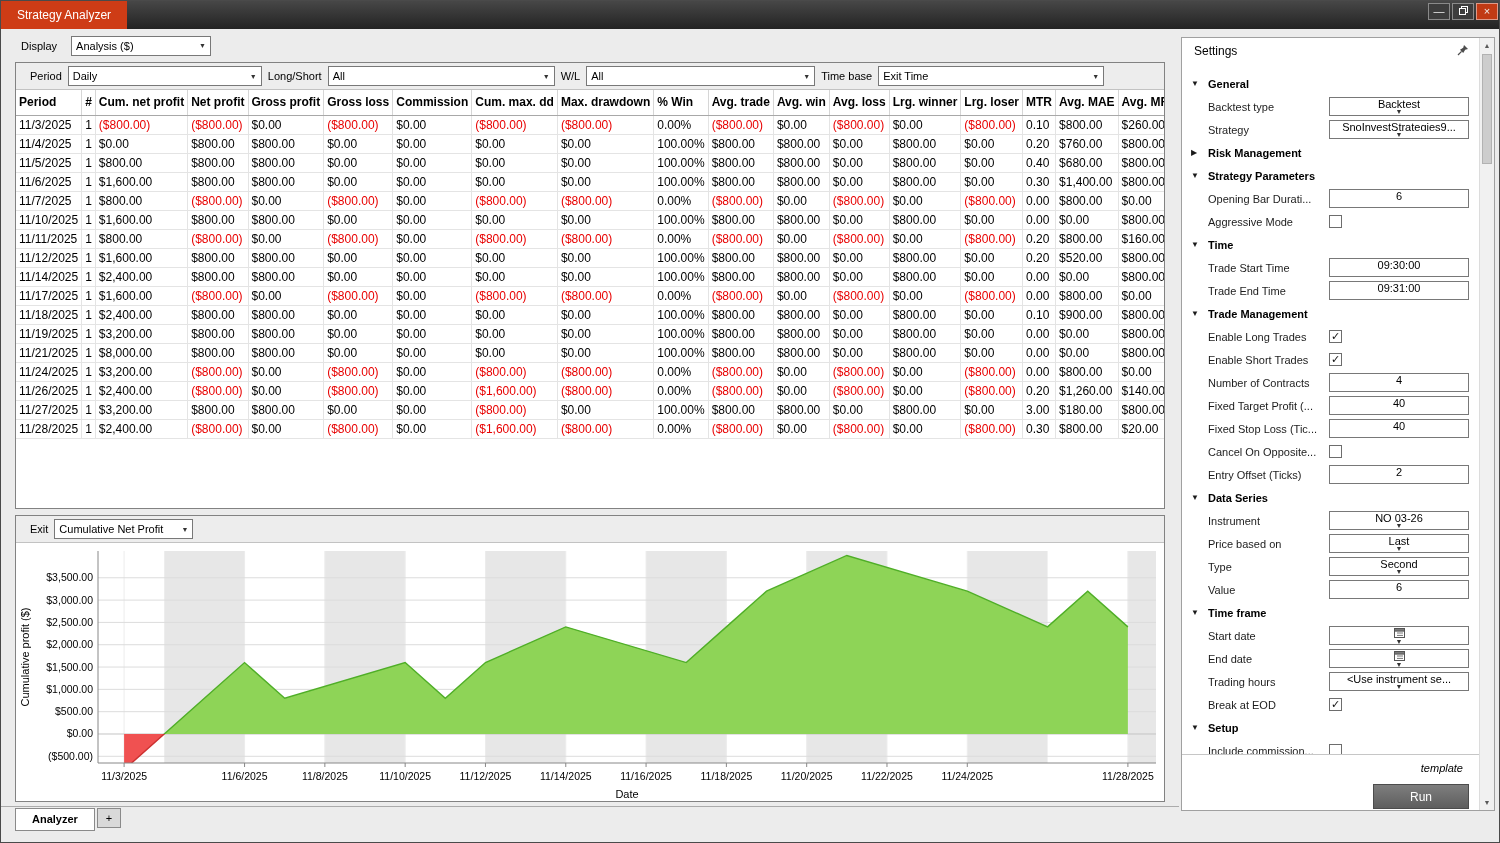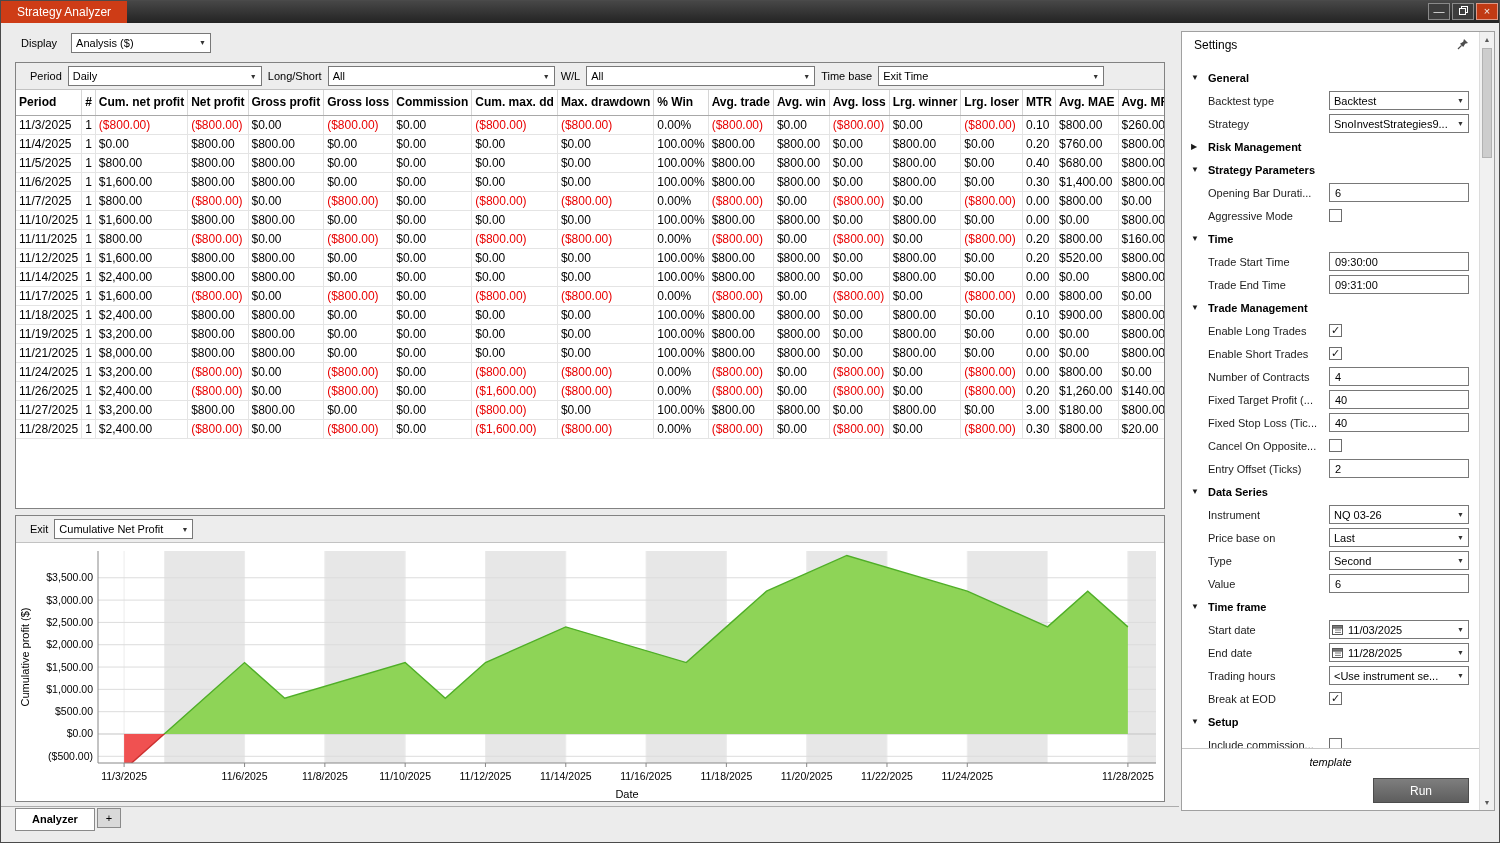--- a/index.html
+++ b/index.html
@@ -1,21 +1,21 @@
 <!DOCTYPE html>
 <html><head>
 <meta charset="utf-8">
 <style>
   *{box-sizing:border-box;margin:0;padding:0;}
   html,body{width:1500px;height:843px;overflow:hidden;}
   body{font-family:"Liberation Sans",sans-serif;font-size:11px;color:#000;background:#e9e9e9;}
   .window{width:100%;height:100%;display:flex;flex-direction:column;border:1px solid #4a4a4a;background:#ececec;}
 
   
-  .titlebar{height:22px;flex:none;background:linear-gradient(#474747,#232323);display:flex;align-items:stretch;}
+  .titlebar{height:28px;flex:none;background:linear-gradient(#474747,#232323);display:flex;align-items:stretch;}
   .title-tab{background:#ce3c16;color:#fff;padding:0 16px;display:flex;align-items:center;font-size:12px;}
   .tb-spacer{flex:1;}
   .win-btn{width:22px;height:17px;margin:2px 1px;border:1px solid #8a8a8a;background:#3d3d3d;color:#f0f0f0;
            display:flex;align-items:center;justify-content:center;font-size:11px;line-height:11px;cursor:default;}
   .win-btn.close{background:#c13a14;border-color:#d98;}
 
   
   .main{flex:1;display:flex;overflow:hidden;}
   .left-col{width:1178px;flex:none;display:flex;flex-direction:column;}
 
@@ -51,26 +51,26 @@
   .settings-header{height:26px;flex:none;display:flex;align-items:center;padding:0 8px 0 12px;}
   .settings-title{font-size:12px;flex:1;}
   .pin{width:16px;text-align:center;}
   .settings-list{height:690px;flex:none;overflow:hidden;padding-top:8px;}
   .group-row{display:flex;align-items:center;height:23px;padding-left:9px;gap:7px;}
   .tri{font-size:8px;color:#1a1a1a;width:10px;flex:none;}
   .gname{font-weight:bold;}
   .item-row{display:flex;align-items:center;height:23px;padding:0 10px 0 26px;}
   .ilabel{flex:1;white-space:nowrap;overflow:hidden;color:#1c1c1c;}
   .ctlcol{width:140px;flex:none;display:flex;align-items:center;}
-  .ctlcol .combo,.tbox{width:168px;height:19px;}
+  .ctlcol .combo,.tbox{width:168px;height:19px;flex-direction:column;}
   .tbox{border:1px solid #787878;background:#fff;padding:0 5px;display:flex;align-items:center;white-space:nowrap;overflow:hidden;}
   .cb{width:13px;height:13px;border:1px solid #6d6d6d;background:#fff;display:flex;align-items:center;justify-content:center;
       font-size:11px;line-height:11px;color:#111;}
   .settings-footer{flex:1;display:flex;flex-direction:column;}
-  .template-row{border-top:1px solid #c6c6c6;text-align:center;padding:7px 16px 2px;font-style:italic;}
+  .template-row{border-top:1px solid #c6c6c6;text-align:right;padding:7px 16px 2px;font-style:italic;}
   .run-row{display:flex;justify-content:flex-end;padding:8px 10px 0;}
   .run-btn{width:96px;height:25px;background:linear-gradient(#7e7e7e,#5e5e5e);color:#fff;border:1px solid #4c4c4c;
            font-family:"Liberation Sans",sans-serif;font-size:12px;}
   .settings-scrollbar{width:15px;flex:none;background:#f1f1f1;border-left:1px solid #dcdcdc;display:flex;flex-direction:column;}
   .sb-btn{height:15px;flex:none;display:flex;align-items:center;justify-content:center;font-size:7px;color:#5a5a5a;}
   .sb-thumb{height:110px;flex:none;margin:1px 2px;background:#cdcdcd;border:1px solid #b2b2b2;}
   .sb-fill{flex:1;}
 </style>
 </head>
 <body>
@@ -731,21 +731,21 @@
             <div class="item-row">
               <span class="ilabel">Instrument</span>
               <span class="ctlcol">
                 <span class="combo">
                   <span class="val">NQ 03-26</span>
                   <span class="arr">▼</span>
                 </span>
               </span>
             </div>
             <div class="item-row">
-              <span class="ilabel">Price base on</span>
+              <span class="ilabel">Price based on</span>
               <span class="ctlcol">
                 <span class="combo">
                   <span class="val">Last</span>
                   <span class="arr">▼</span>
                 </span>
               </span>
             </div>
             <div class="item-row">
               <span class="ilabel">Type</span>
               <span class="ctlcol">

